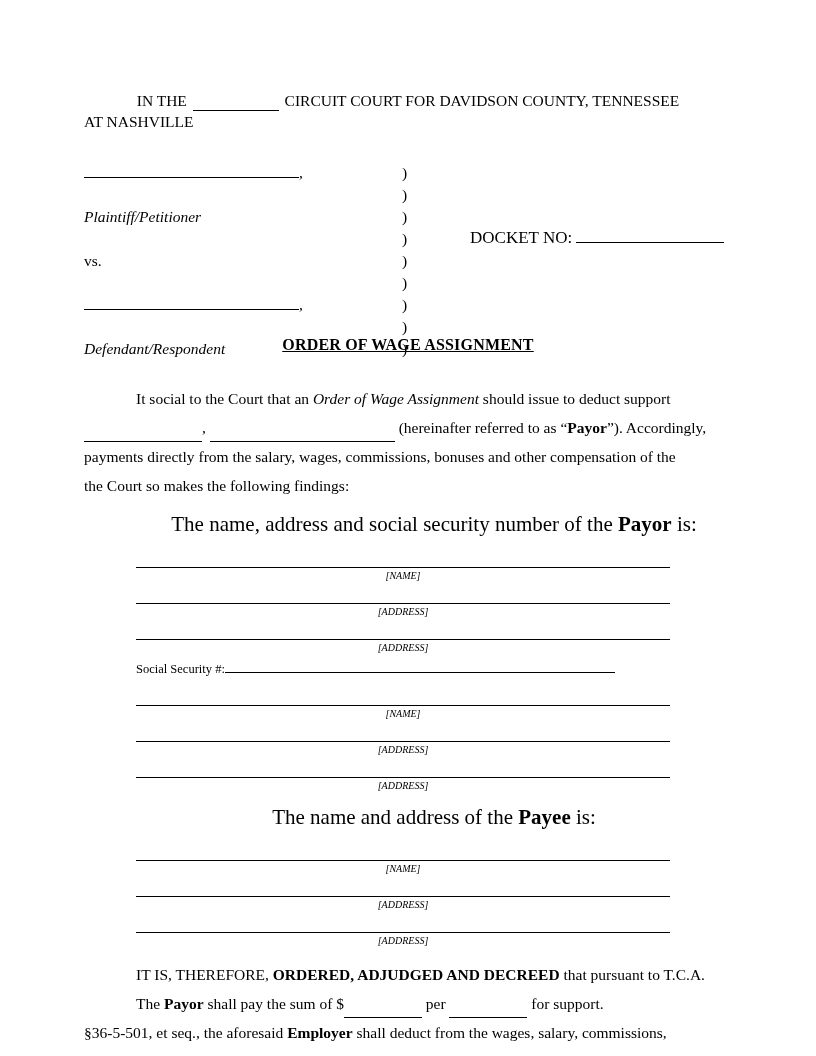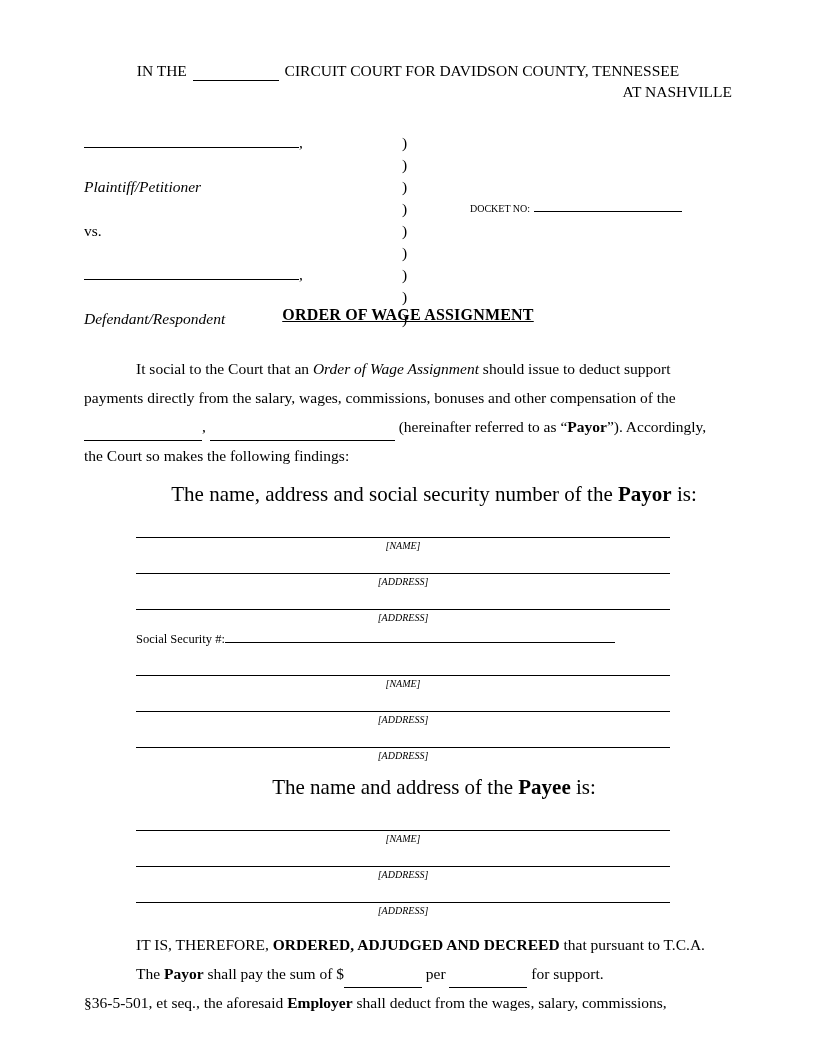--- a/index.html
+++ b/index.html
@@ -13,40 +13,40 @@
     font-family: "Liberation Serif", serif;
     color: #000000;
     position: relative;
     overflow: hidden;
   }
   .page {
     position: relative;
     width: 816px;
     height: 1056px;
     box-sizing: border-box;
-    padding: 56px 84px 0 84px;
+    padding: 86px 84px 0 84px;
   }
 
   
   .court-head {
     text-align: center;
     font-size: 15.5px;
     line-height: 21px;
     margin-top: 4px;
   }
   .court-head .blank-inline {
     display: inline-block;
     width: 86px;
     border-bottom: 1.4px solid #000;
     vertical-align: bottom;
     height: 14px;
     margin: 0 2px;
   }
   .court-head-line2 {
-    text-align: right;
+    text-align: left;
     font-size: 15.5px;
     line-height: 21px;
   }
 
   
   .caption {
     margin-top: 30px;
     position: relative;
     height: 160px;
     font-size: 15.5px;
@@ -81,21 +81,21 @@
     position: absolute;
     left: 318px;
     top: 0;
     font-size: 15.5px;
     line-height: 22px;
   }
   .caption-docket {
     position: absolute;
     left: 386px;
     top: 66px;
-    font-size: 10px;
+    font-size: 17px;
     white-space: nowrap;
   }
   .docket-rule {
     display: inline-block;
     width: 148px;
     border-bottom: 1.4px solid #000;
     height: 13px;
     margin-left: 4px;
   }
 
@@ -221,24 +221,24 @@
       <span>DOCKET NO:</span><span class="docket-rule"></span>
     </div>
   </div>
 
   <div class="doc-title">ORDER OF WAGE ASSIGNMENT</div>
 
   <div class="body-text">
     <div class="indent">
       <span>It social to the Court that an </span><span class="i">Order of Wage Assignment</span><span> should issue to deduct support</span>
     </div>
-    <div>payments directly from the salary, wages, commissions, bonuses and other compensation of the</div>
     <div>
       <span class="u-short u-1"></span><span>, </span><span class="u-short u-2"></span><span> (hereinafter referred to as “</span><span class="b">Payor</span><span>”).  Accordingly,</span>
     </div>
+    <div>payments directly from the salary, wages, commissions, bonuses and other compensation of the</div>
     <div>the Court so makes the following findings:</div>
   </div>
 
   <div class="sec-label">
     <span>The name, address and social security number of the </span><span class="b">Payor</span><span> is:</span>
   </div>
 
   <div class="fill-group">
     <div class="fill-row">
       <div class="fill-rule"></div>

